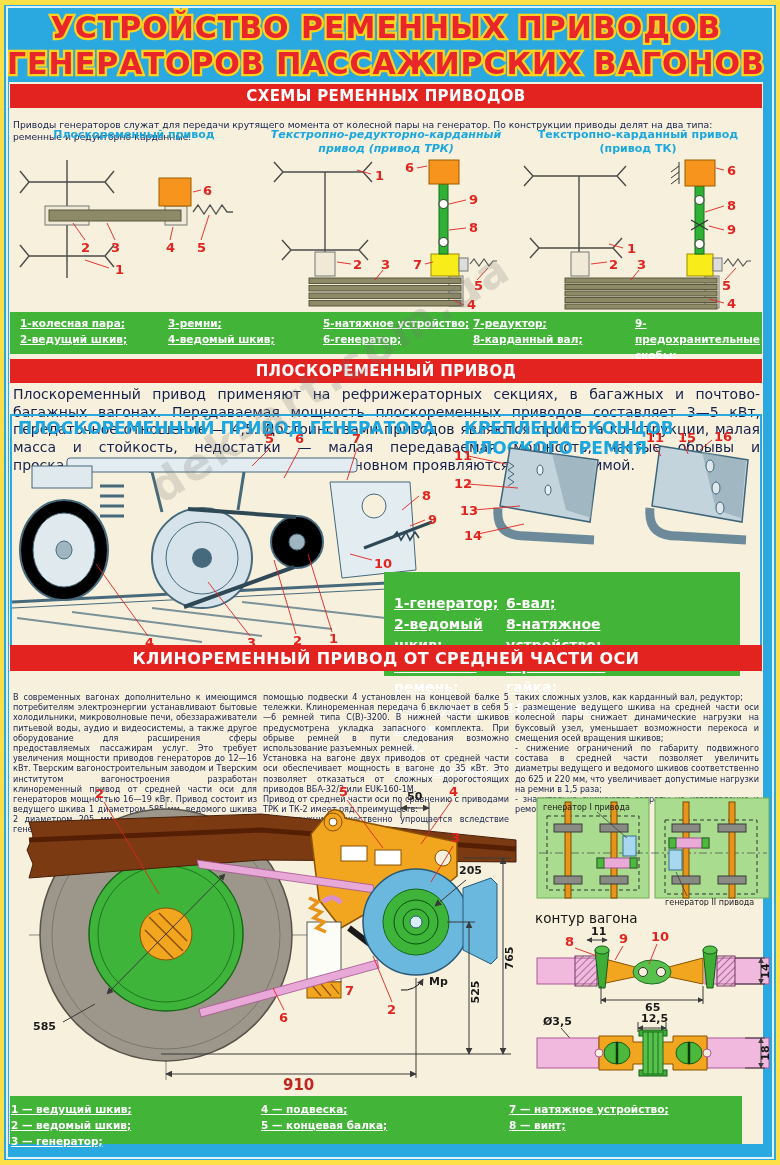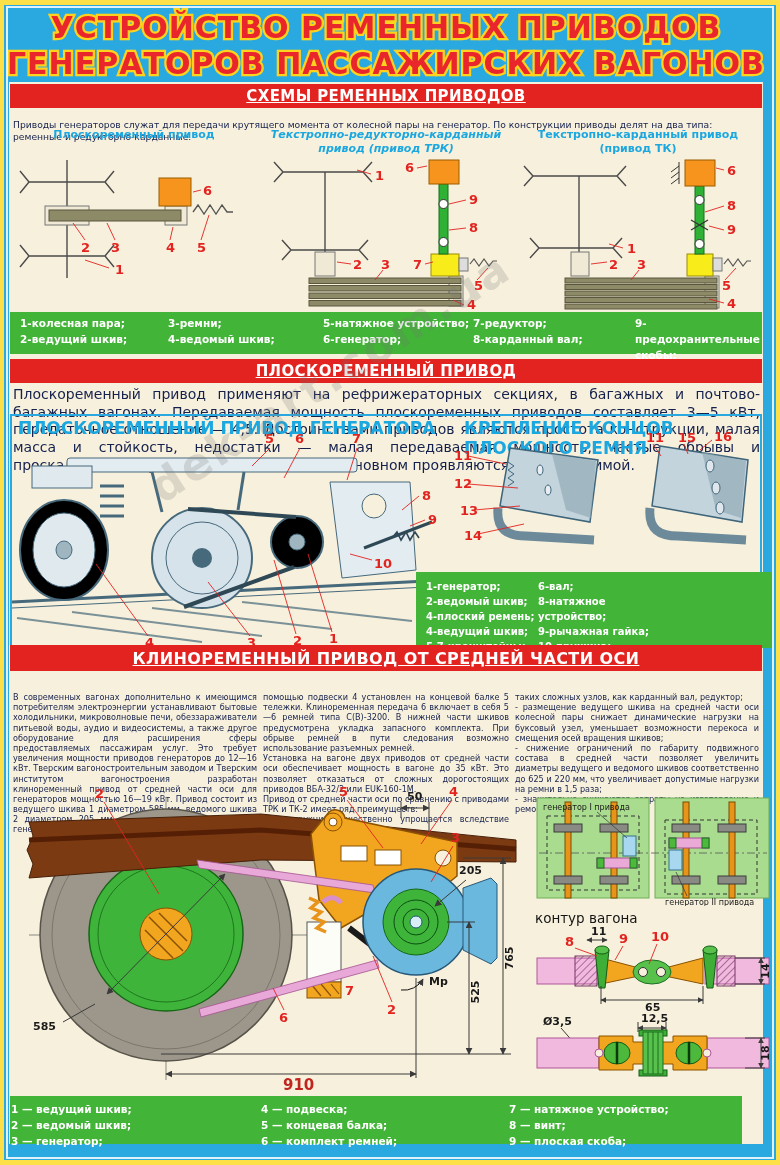--- a/index.html
+++ b/index.html
@@ -3,26 +3,26 @@
 <meta charset="utf-8">
 <style>
   html,body{margin:0;padding:0;background:#ffffff;}
   .poster{position:relative;width:780px;height:1165px;background:#fde047;overflow:hidden;
           font-family:"DejaVu Sans",sans-serif;-webkit-font-smoothing:antialiased;}
   .blue-frame{position:absolute;left:4px;top:5px;right:4px;bottom:5px;background:#2aa9e0;}
   .inner-line{position:absolute;left:6px;top:6px;right:6px;bottom:6px;border:2px solid rgba(255,255,255,.85);pointer-events:none;z-index:5;}
   .title-svg{position:absolute;left:0;top:6px;width:772px;height:80px;}
   .paper{position:absolute;left:9px;top:82px;width:754px;height:1062px;background:#f7f0dc;}
   .rbar{position:absolute;left:1px;right:1px;height:24px;background:#e2231f;color:#fff;font-weight:bold;
-        display:flex;align-items:center;justify-content:center;letter-spacing:.4px;font-size:15px;text-decoration:underline;}
+        display:flex;align-items:center;justify-content:center;letter-spacing:.4px;font-size:15px;}
   .intro{position:absolute;left:4px;right:2px;color:#15214d;font-size:9.2px;line-height:1.25;}
   .scheme-title{position:absolute;top:46px;width:250px;text-align:center;color:#1ba7e0;font-weight:bold;
         font-size:11px;line-height:1.25;}
   .glegend{position:absolute;background:#42b437;color:#fff;font-weight:bold;}
-  .glegend .cell{line-height:1.5;}
+  .glegend .cell{line-height:1.5;text-decoration:underline;}
   .box2{position:absolute;left:1px;top:332px;width:748px;height:238px;border:2px solid #2aa9e0;}
   .blab{position:absolute;color:#1ba7e0;font-weight:bold;font-size:17px;}
   .para{position:absolute;color:#15214d;font-size:14px;line-height:1.26;text-align:justify;}
   .tcol{position:absolute;top:610px;color:#15214d;font-size:8.1px;line-height:1.26;text-align:justify;white-space:pre-line;}
   .caption-bold{position:absolute;font-size:13.5px;font-weight:normal;color:#141414;}
   .watermark{position:absolute;left:140px;top:470px;width:560px;font-size:44px;font-weight:bold;
         color:rgba(120,120,120,.22);transform:rotate(-33deg);transform-origin:left top;letter-spacing:3px;z-index:4;pointer-events:none;}
   svg{display:block;font-family:"DejaVu Sans",sans-serif;}
   svg text.cn{fill:#e2231f;font-weight:bold;font-size:13px;}
   svg text.dim{fill:#1a1a1a;font-weight:bold;font-size:11px;}
@@ -280,21 +280,21 @@
             <text class="cn" x="16" y="110">14</text>
           <line class="ld" x1="205" y1="14" x2="213" y2="26"></line>
             <text class="cn" x="198" y="12">11</text>
           <line class="ld" x1="236" y1="14" x2="240" y2="24"></line>
             <text class="cn" x="230" y="12">15</text>
           <line class="ld" x1="264" y1="10" x2="252" y2="20"></line>
             <text class="cn" x="266" y="11">16</text>
         </g>
       </svg>
 
-      <div class="glegend" style="left:404px;top:156px;width:336px;height:62px;padding:7px 10px;font-size:10px;
+      <div class="glegend" style="left:372px;top:156px;width:336px;height:62px;padding:21px 10px;font-size:14px;
            display:grid;grid-template-columns:112px 122px auto;">
         <div class="cell">
           <span style="display:block">1-генератор;</span>
           <span style="display:block">2-ведомый шкив;</span>
           <span style="display:block">4-плоский ремень;</span>
           <span style="display:block">4-ведущий шкив;</span>
           <span style="display:block">5,7-кронштейны;</span>
         </div>
         <div class="cell">
           <span style="display:block">6-вал;</span>
@@ -506,23 +506,21 @@
     <div class="glegend" style="left:1px;top:1014px;width:730px;height:36px;padding:6px 1px;font-size:10.5px;
          display:grid;grid-template-columns:250px 248px auto;">
       <div class="cell">
         <span style="display:block">1 — ведущий шкив;</span>
         <span style="display:block">2 — ведомый шкив;</span>
         <span style="display:block">3 — генератор;</span>
       </div>
       <div class="cell">
         <span style="display:block">4 — подвеска;</span>
         <span style="display:block">5 — концевая балка;</span>
-        <span style="display:block">6 — комплект ремней;</span>
       </div>
       <div class="cell">
         <span style="display:block">7 — натяжное устройство;</span>
         <span style="display:block">8 — винт;</span>
-        <span style="display:block">9 — плоская скоба;</span>
       </div>
     </div>
 
   </div>
 </div>
 
 </body></html>

